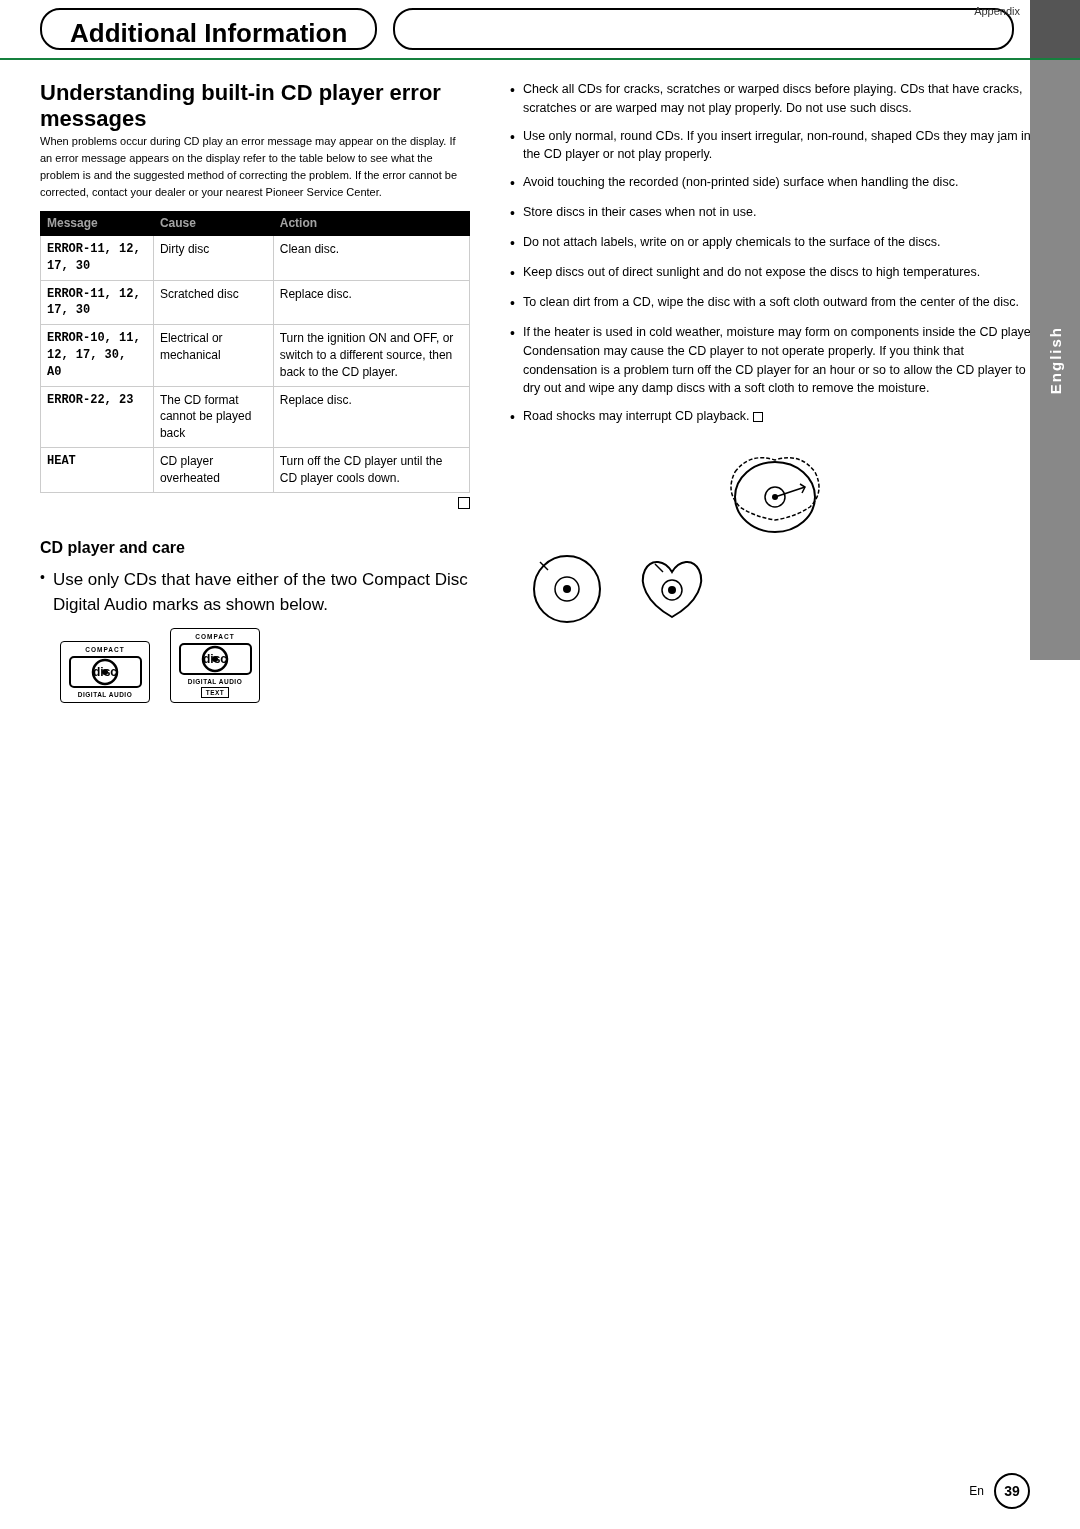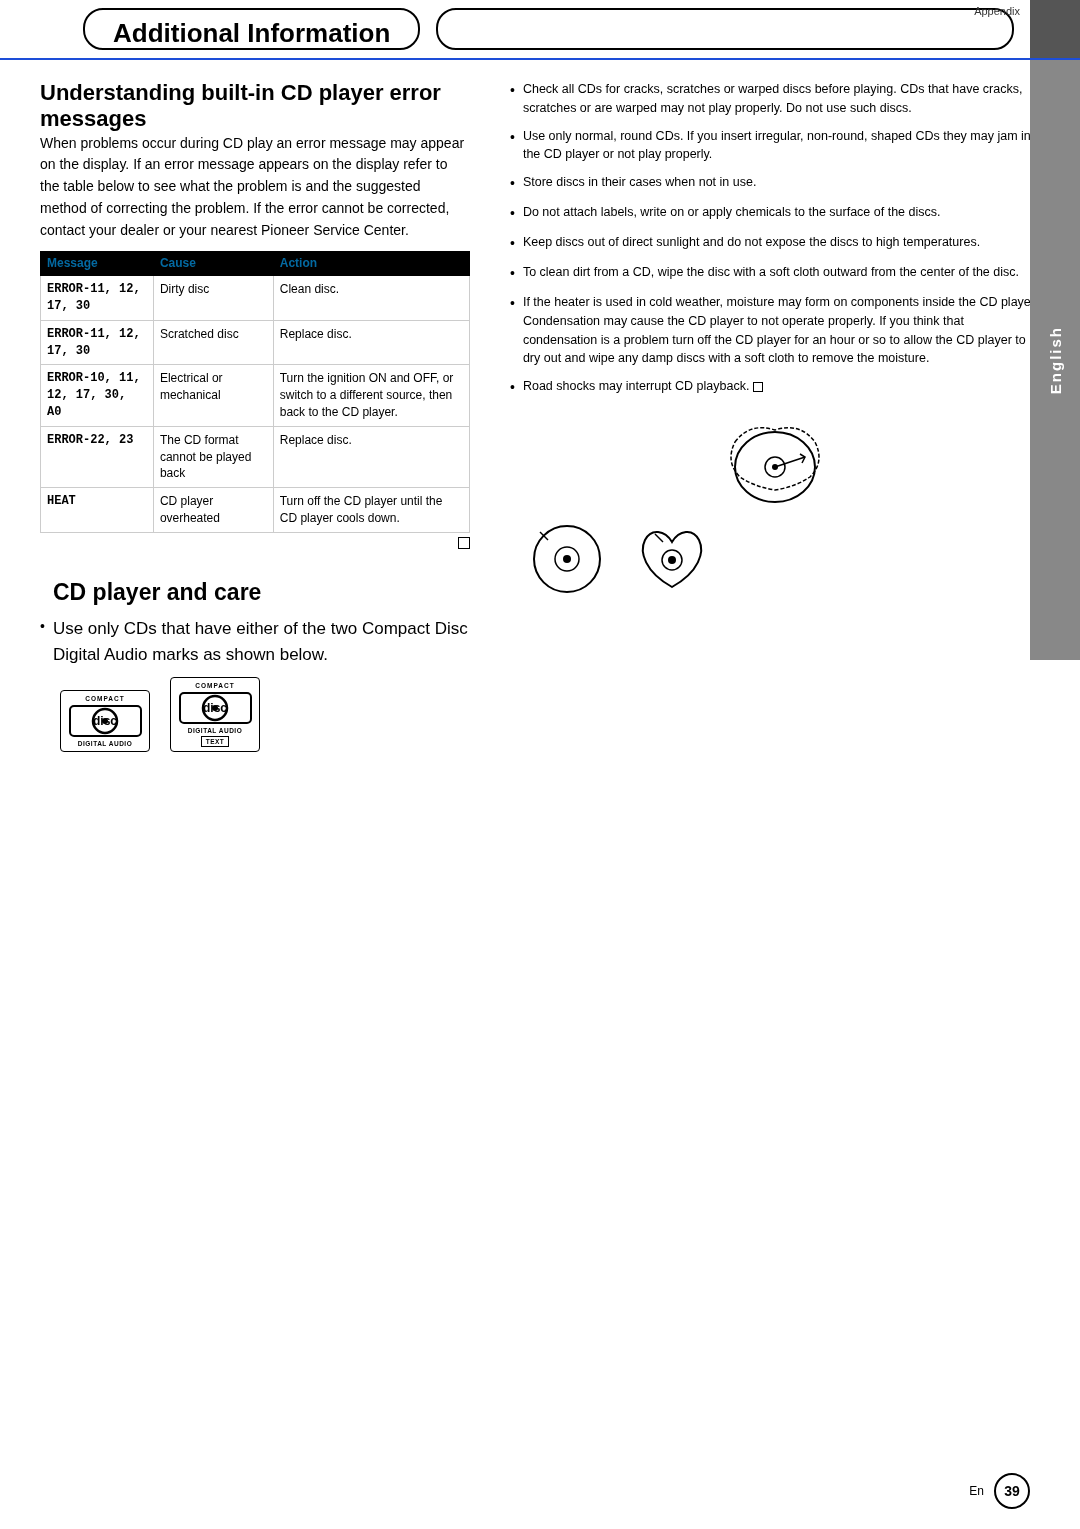--- a/index.html
+++ b/index.html
@@ -20,23 +20,22 @@
       position: relative;
       padding: 0;
     }
 
     
     .top-bar {
       display: flex;
       align-items: stretch;
       width: 100%;
       height: 60px;
-      border-bottom: 2px solid #1d4ed8;
+      border-bottom: 2px solid #15803d;
       position: relative;
-      padding-left: 43px;
     }
 
     .header-title-box {
       border: 2px solid #000;
       border-radius: 20px;
       padding: 8px 28px;
       margin: 8px 0 8px 40px;
       display: flex;
       align-items: flex-start;
       font-size: 26px;
@@ -88,36 +87,36 @@
     }
 
     
     .section-title {
       font-size: 22px;
       font-weight: bold;
       line-height: 1.2;
     }
 
     .section-body {
-      font-size: 14px;
+      font-size: 11px;
       line-height: 1.55;
       margin-bottom: 0;
     }
 
     
     .error-table {
       width: 100%;
       border-collapse: collapse;
       margin-top: 10px;
       font-size: 12px;
     }
 
     .error-table th {
       background: #000;
-      color: #0369a1;
+      color: #a3a3a3;
       text-align: left;
       padding: 4px 6px;
       font-size: 12px;
       font-weight: bold;
       border: 1px solid #000;
     }
 
     .error-table td {
       padding: 5px 6px;
       vertical-align: top;
@@ -145,24 +144,23 @@
       font-size: 10px;
       margin-top: 4px;
     }
 
     
     .cd-section {
       margin-top: 30px;
     }
 
     .cd-section-title {
-      font-size: 23px;
+      font-size: 16px;
       font-weight: bold;
       margin-bottom: 10px;
-      margin-left: 13px;
     }
 
     .bullet-list {
       list-style: none;
       padding: 0;
     }
 
     .bullet-list li {
       display: flex;
       align-items: flex-start;
@@ -376,20 +374,23 @@
     <div class="right-column">
 
       <ul class="right-bullets" id="right-bullets-list">
       <li>
             <span>Check all CDs for cracks, scratches or warped discs before playing. CDs that have cracks, scratches or are warped may not play properly. Do not use such discs.</span>
           </li>
           <li>
             <span>Use only normal, round CDs. If you insert irregular, non-round, shaped CDs they may jam in the CD player or not play properly.</span>
           </li>
           <li>
+            <span>Avoid touching the recorded (non-printed side) surface when handling the disc.</span>
+          </li>
+          <li>
             <span>Store discs in their cases when not in use.</span>
           </li>
           <li>
             <span>Do not attach labels, write on or apply chemicals to the surface of the discs.</span>
           </li>
           <li>
             <span>Keep discs out of direct sunlight and do not expose the discs to high temperatures.</span>
           </li>
           <li>
             <span>To clean dirt from a CD, wipe the disc with a soft cloth outward from the center of the disc.</span>

